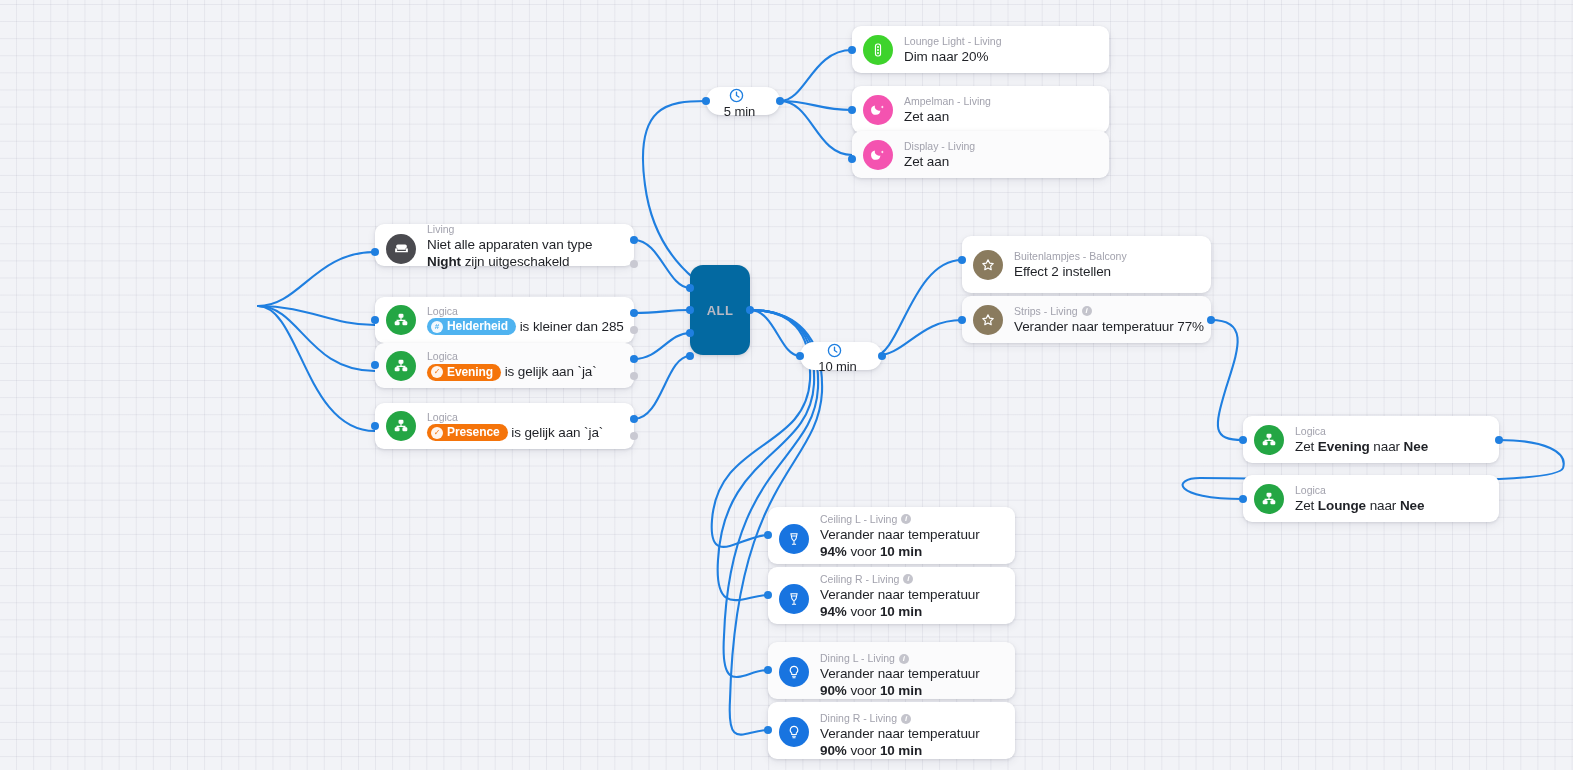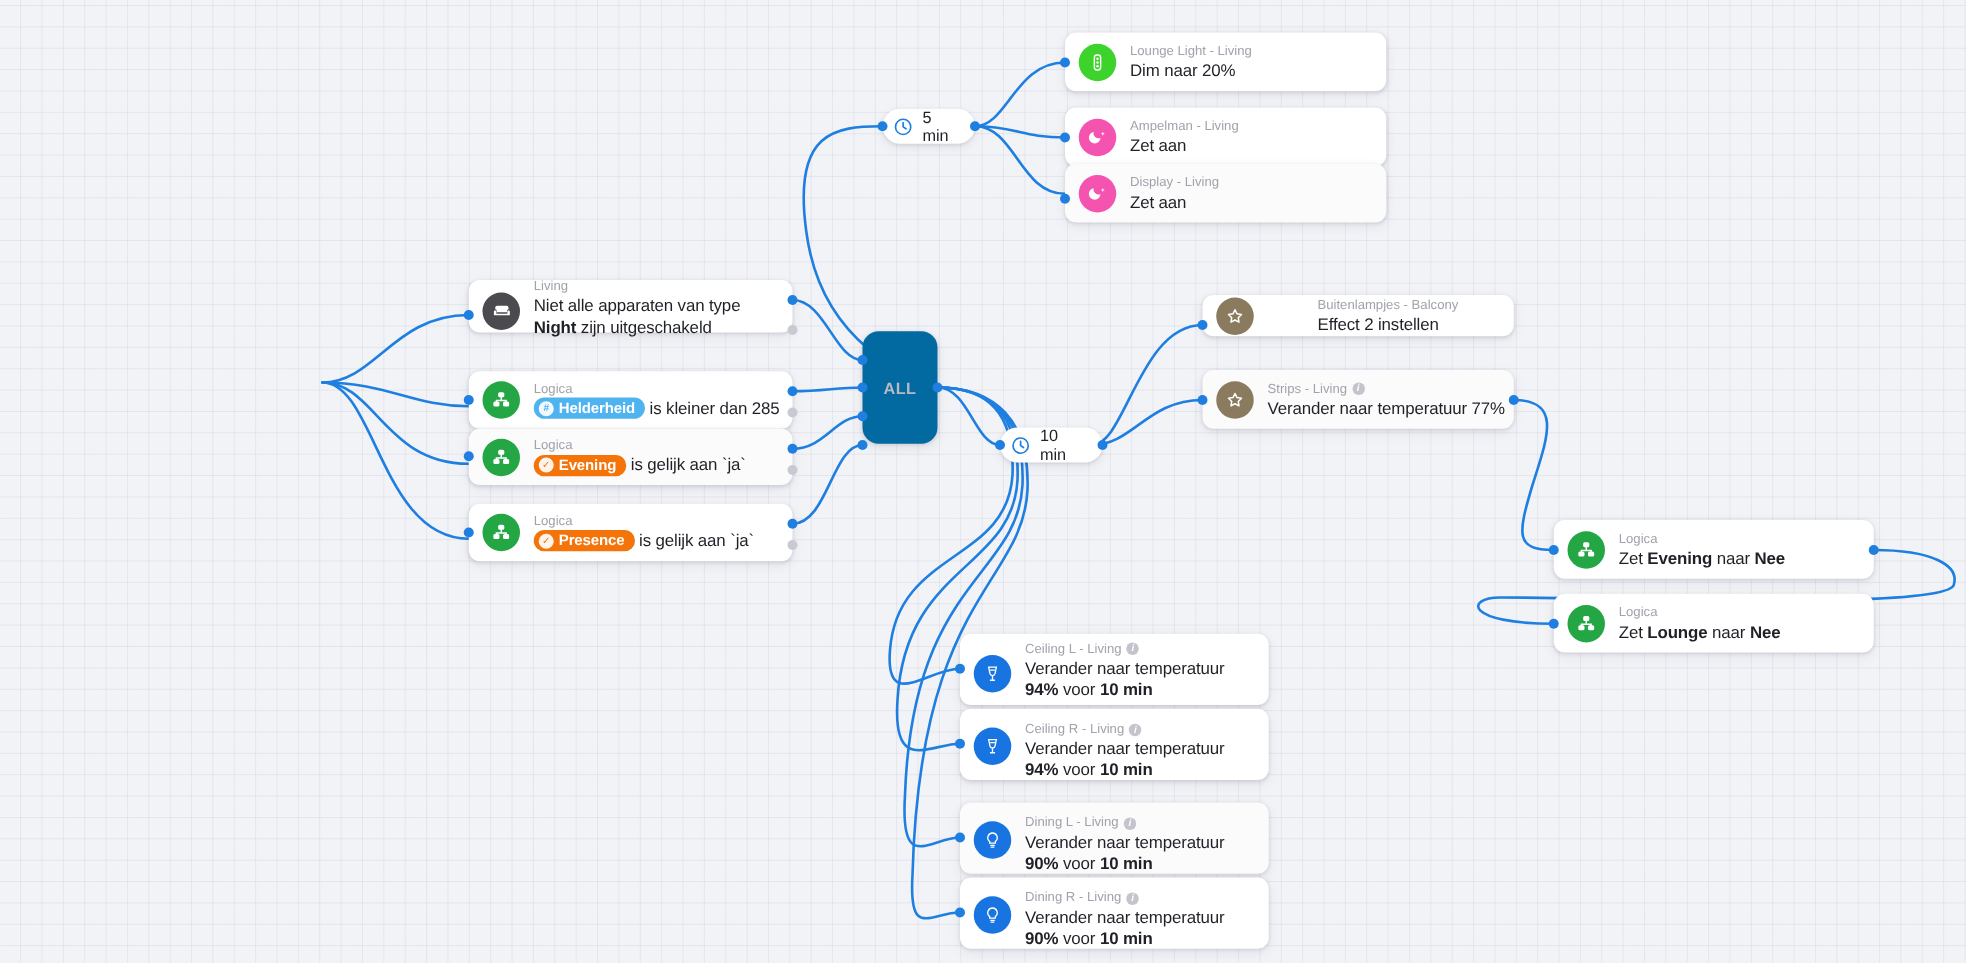--- a/index.html
+++ b/index.html
@@ -85,20 +85,21 @@
   .pill.blue .pico{color:#4fb3f0;}
   .pill.orange{background:#f5740a;}
   .pill.orange .pico{color:#f5740a;}
 
   
   .delay{
     position:absolute;height:28px;background:#fff;
     border-radius:14px;display:flex;align-items:center;
     padding:0 15px 0 8px;box-sizing:border-box;
     box-shadow:0 1px 3px rgba(30,35,60,.13), 0 3px 9px rgba(30,35,60,.07);
+    flex-direction:column;
   }
   .delay .clk{margin-right:7px;display:flex;}
   .delay .dl{font-size:13px;color:#1f2126;font-weight:normal;letter-spacing:-.1px;}
 
   
   .gate{
     position:absolute;background:#0369a1;border-radius:13px;
     display:flex;align-items:center;justify-content:center;
     box-shadow:0 1px 3px rgba(30,35,60,.13), 0 3px 10px rgba(30,35,60,.07);
   }
@@ -304,21 +305,21 @@
         <path d="M18.4 5.1l.7 1.7 1.7.7-1.7.7-.7 1.7-.7-1.7-1.7-.7 1.7-.7z"></path>
       </svg>
     </div>
     <div class="body">
       <div class="sub">Display - Living</div>
       <div class="ttl">Zet aan</div>
     </div>
     <div class="port in" style="top:24px;"></div>
   </div>
 
-  <div class="card" style="left:962px;top:236px;width:249px;height:33px;gap:40px;">
+  <div class="card" style="left:962px;top:236px;width:249px;height:57px;">
     <div class="ico" style="background:#8a7b5e;">
       <svg width="16" height="16" viewBox="0 0 24 24" fill="none" stroke="#fff" stroke-width="1.8" stroke-linejoin="round">
         <path d="M12 4.2l2.4 4.9 5.4.8-3.9 3.8.9 5.4-4.8-2.6-4.8 2.6.9-5.4-3.9-3.8 5.4-.8z"></path>
       </svg>
     </div>
     <div class="body">
       <div class="sub">Buitenlampjes - Balcony</div>
       <div class="ttl">Effect 2 instellen</div>
     </div>
     <div class="port in" style="top:20px;"></div>
@@ -391,21 +392,21 @@
         <span>Ceiling L - Living</span>
         <span class="infodot">i</span>
       </div>
       <div class="ttl wrap" style="max-width:198px;">
         <span>Verander naar temperatuur </span><b>94%</b><span> voor</span> <b>10 min</b>
       </div>
     </div>
     <div class="port in" style="top:24px;"></div>
   </div>
 
-  <div class="card" style="left:768px;top:567px;width:247px;height:57px;align-items:flex-start;padding-top:10px;">
+  <div class="card" style="left:768px;top:567px;width:247px;height:57px;align-items:center;padding-top:10px;">
     <div class="ico" style="background:#1874e0;margin-top:5px;">
       <svg width="16" height="16" viewBox="0 0 24 24" fill="none" stroke="#fff" stroke-width="1.6">
         <path d="M7.4 4h9.2l-1.5 7.6a3.4 3.4 0 01-3.1 2.6h0a3.4 3.4 0 01-3.1-2.6z"></path>
         <path d="M12 14.2v5.6M9.6 19.8h4.8" stroke-linecap="round"></path>
         <path d="M9.6 7.6h4.8" stroke-linecap="round"></path>
       </svg>
     </div>
     <div class="body">
       <div class="sub">
         <span>Ceiling R - Living</span>

